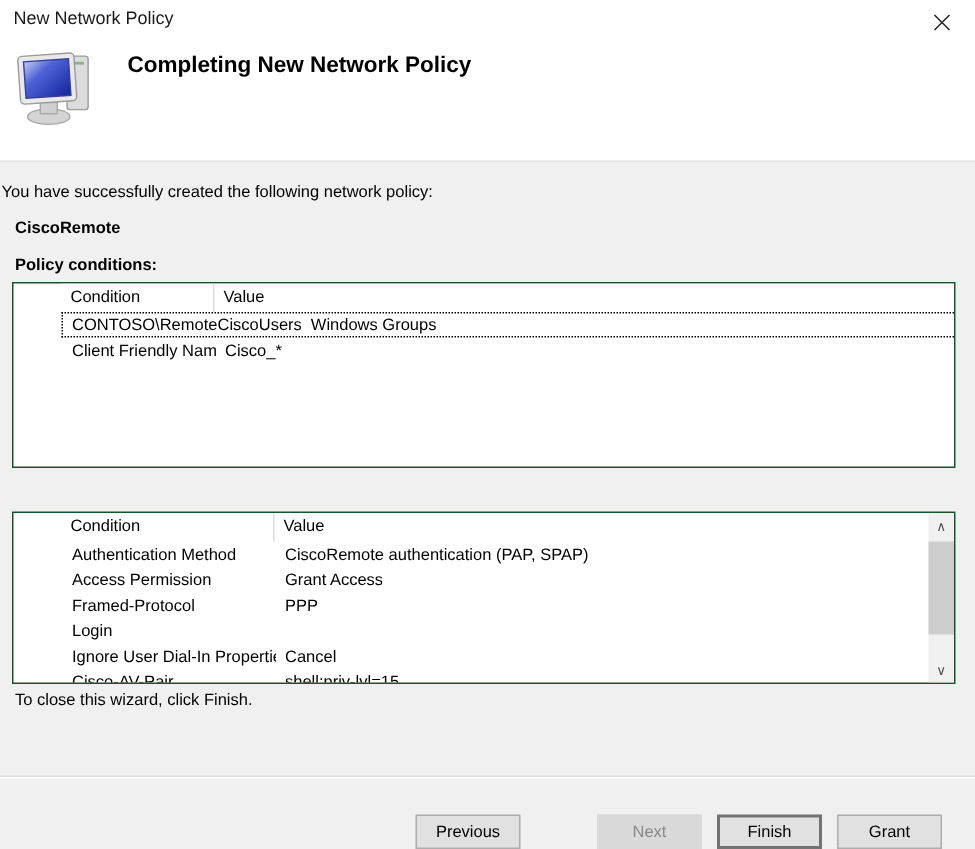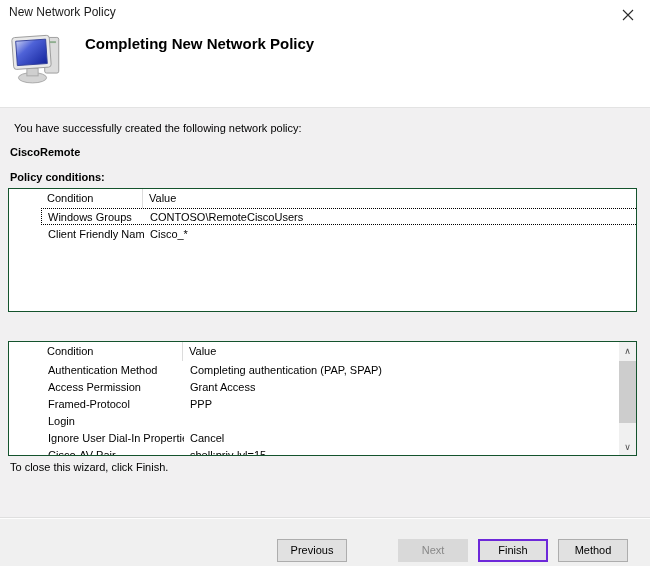--- a/index.html
+++ b/index.html
@@ -12,21 +12,21 @@
   .white-header { position:absolute; left:0; top:0; width:650px; height:108px;
                   background:#ffffff; border-bottom:1px solid #e3e3e3; }
   .titlebar-text { position:absolute; left:9px; top:5px; font-size:12px; color:#1a1a1a; }
   .close-btn { position:absolute; right:10px; top:4px; width:24px; height:22px;
                display:flex; align-items:center; justify-content:center; cursor:pointer; }
   .heading { position:absolute; left:85px; top:35px; font-size:15px; font-weight:bold; }
   .wizard-icon { position:absolute; left:10px; top:29px; width:60px; height:60px; }
 
   
   .content { position:absolute; left:0; top:109px; width:650px; height:408px; }
-  .intro   { position:absolute; left:14px; top:13px;text-align:right; }
+  .intro   { position:absolute; left:1px; top:13px;text-align:right; }
   .policy-name { position:absolute; left:10px; top:37px; font-weight:bold; }
   .section-label { position:absolute; font-weight:bold; }
   .lbl-conditions { left:10px; top:62px; }
   .lbl-settings   { left:10px; top:216px;margin-top:48px; }
   .note { position:absolute; left:10px; top:352px; }
 
   
   .lv { position:absolute; background:#ffffff; border:1px solid #14532d; overflow:hidden;padding-left:32px; }
   .lv-conditions { left:8px; top:79px;  width:629px; height:124px; }
   .lv-settings   { left:8px; top:232px; width:629px; height:115px; }
@@ -46,27 +46,27 @@
   
   .scrollbar { position:absolute; top:0; right:0; width:17px; height:113px; background:#f0f0f0; }
   .sb-btn { position:absolute; left:0; width:17px; height:17px; color:#505050;
             font-size:9px; display:flex; align-items:center; justify-content:center; cursor:pointer; }
   .sb-up { top:0; } .sb-down { bottom:0; }
   .sb-thumb { position:absolute; left:0; top:19px; width:17px; height:62px; background:#cdcdcd; cursor:pointer; }
 
   
   .button-bar { position:absolute; left:0; top:518px; width:650px; height:48px;
                 background:#f0f0f0; border-top:1px solid #fdfdfd; box-shadow:0 -1px 0 #dfdfdf;
-                display:flex; justify-content:flex-end; align-items:center;
+                display:flex; justify-content:flex-end; align-items:flex-end;
                 padding:15px 22px 0 0; gap:10px; }
   .btn { width:70px; height:23px; background:#e1e1e1; border:1px solid #adadad;
          font-family:"Liberation Sans", sans-serif; font-size:11px; color:#000;
          display:flex; align-items:center; justify-content:center; cursor:pointer; }
   .btn.disabled { background:#d9d9d9; border-color:#d9d9d9; color:#888888; cursor:default;margin-left:41px; }
-  .btn.focused { border:2px solid #6d28d9; }
+  .btn.focused { border:2px solid #737373; }
 </style>
 </head>
 <body>
 
 <div class="dialog">
 
   <div class="white-header">
     <div class="titlebar-text">New Network Policy</div>
     <div class="close-btn">
       <svg width="12" height="12" viewBox="0 0 12 12">
@@ -99,42 +99,42 @@
 
     <div class="section-label lbl-conditions">Policy conditions:</div>
     <div class="lv lv-conditions">
       <div class="lv-header">
         <span class="hcell c-cond">Condition</span>
         <span class="hcell c-val">Value</span>
       </div>
       <div class="lv-body">
 
           <div class="lv-row selected">
+            <span class="cell">CONTOSO\RemoteCiscoUsers</span>
             <span class="cell c-cond">Windows Groups</span>
-            <span class="cell">CONTOSO\RemoteCiscoUsers</span>
           </div>
 
           <div class="lv-row">
             <span class="cell c-cond">Client Friendly Name</span>
             <span class="cell">Cisco_*</span>
           </div>
         </div>
     </div>
 
     <div class="section-label lbl-settings">Policy settings:</div>
     <div class="lv lv-settings">
       <div class="lv-header">
         <span class="hcell c-cond">Condition</span>
         <span class="hcell c-val">Value</span>
       </div>
       <div class="lv-body">
 
           <div class="lv-row">
             <span class="cell c-cond">Authentication Method</span>
-            <span class="cell">Completing authentication (PAP, SPAP)</span>
+            <span class="cell">CiscoRemote authentication (PAP, SPAP)</span>
           </div>
 
           <div class="lv-row">
             <span class="cell c-cond">Access Permission</span>
             <span class="cell">Grant Access</span>
           </div>
 
           <div class="lv-row">
             <span class="cell c-cond">Framed-Protocol</span>
             <span class="cell">PPP</span>
@@ -161,16 +161,16 @@
       </div>
     </div>
 
     <div class="note">To close this wizard, click Finish.</div>
   </div>
 
   <div class="button-bar">
     <div class="btn">Previous</div>
     <div class="btn disabled">Next</div>
     <div class="btn focused">Finish</div>
-    <div class="btn">Method</div>
+    <div class="btn">Grant</div>
   </div>
 
 </div>
 
 </body></html>

